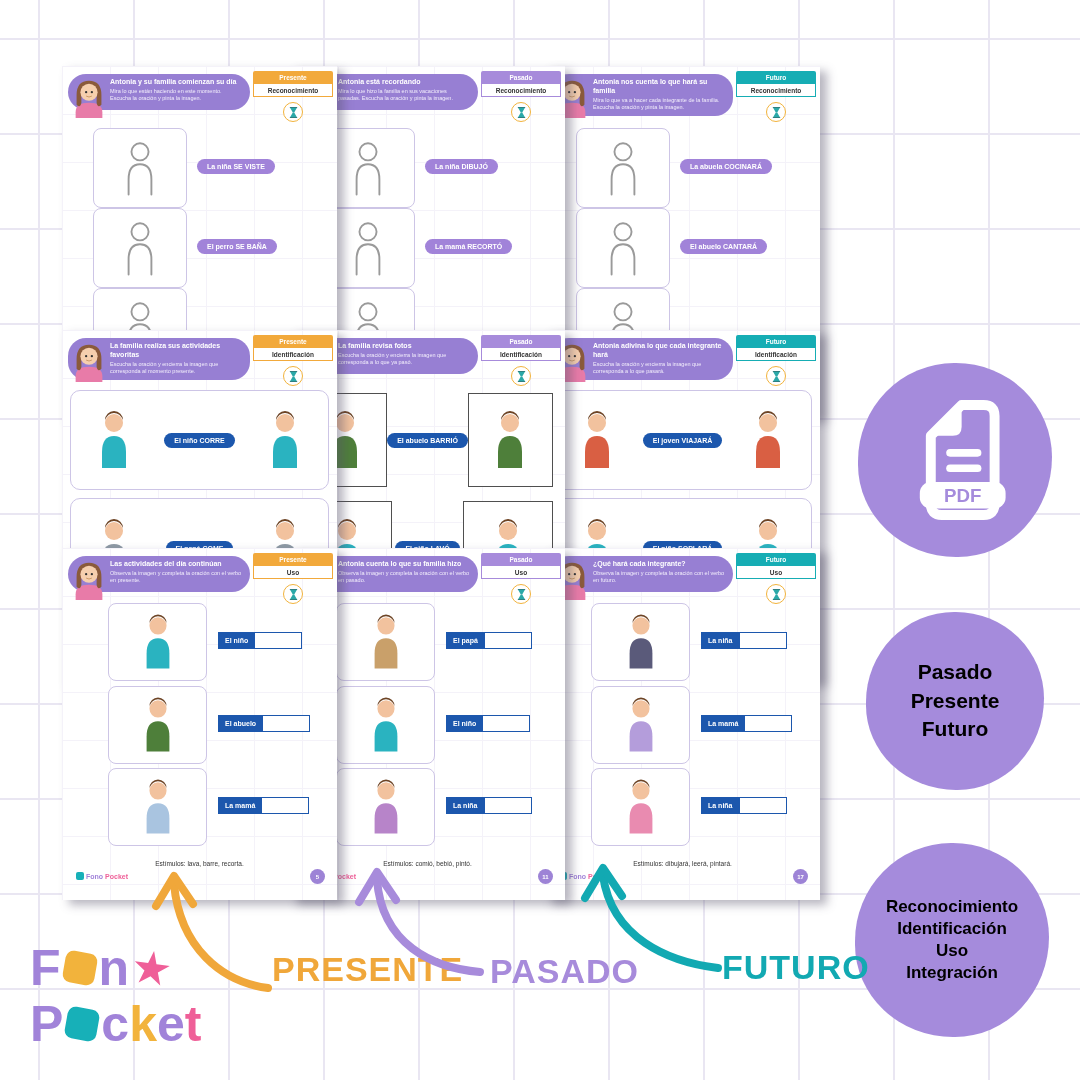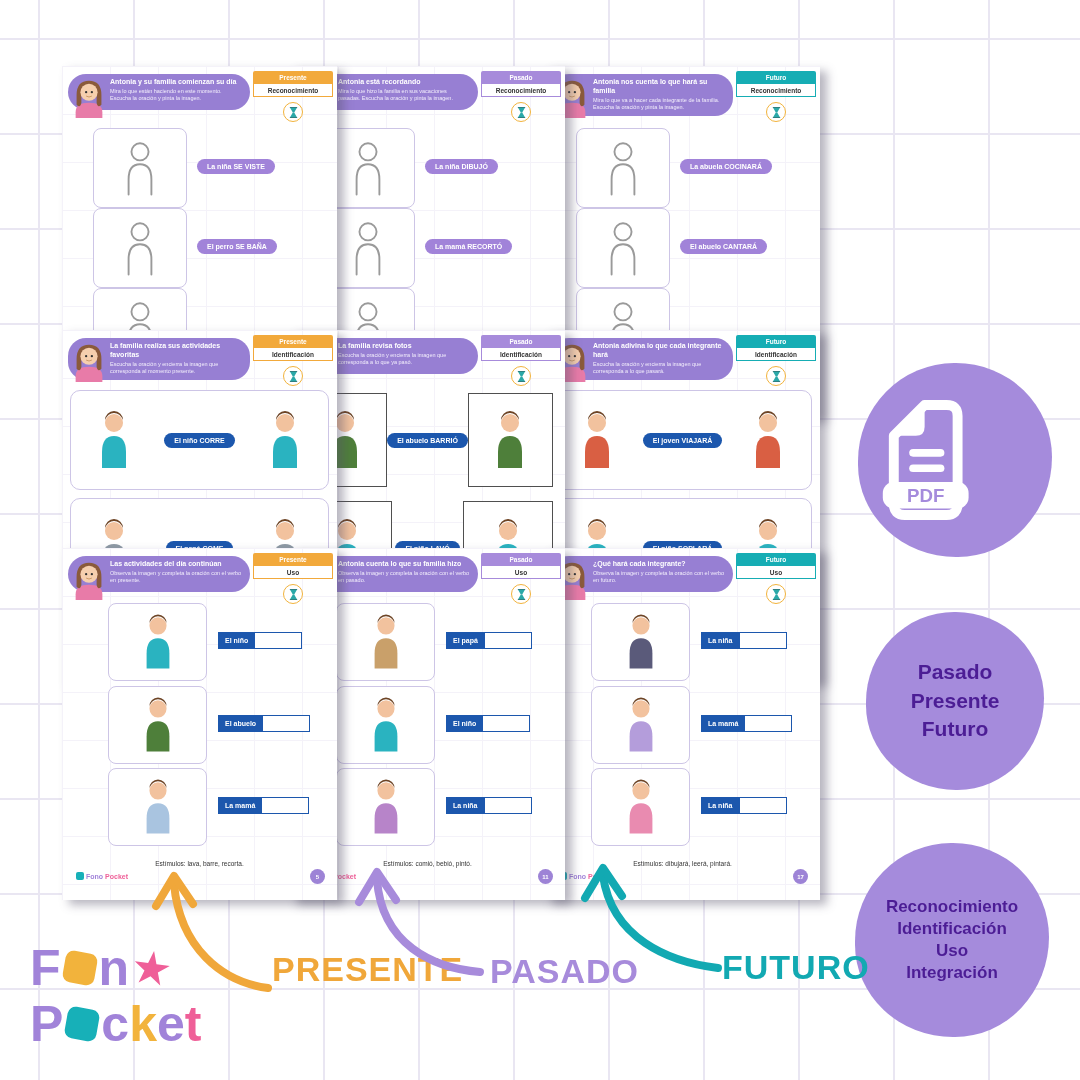--- a/index.html
+++ b/index.html
@@ -58,21 +58,21 @@
   .blank{width:46px;background:#fff;border:1.5px solid #1c57ad;border-left:none;}
   .stim{position:absolute;top:312px;left:0;width:100%;text-align:center;font-size:6.5px;color:#333;}
   .minilogo{position:absolute;left:14px;top:324px;font-size:7px;font-weight:bold;display:flex;align-items:center;gap:2px;}
   .minilogo .cup{width:8px;height:8px;border-radius:2px;background:#17b0b8;}
   .ml-a{color:#a183d9}.ml-b{color:#ef5f98}
   .pagenum{position:absolute;right:12px;top:321px;width:15px;height:15px;border-radius:50%;background:#9d83d6;
     color:#fff;font-size:6px;font-weight:bold;display:flex;align-items:center;justify-content:center;}
   .fig{display:block;}
   
   .circle{position:absolute;background:#a58bdc;border-radius:50% 50% 49% 51%/51% 49% 52% 48%;
-    display:flex;flex-direction:column;justify-content:center;color:#4c1d95;text-align:center;}
+    display:flex;flex-direction:column;align-items:center;justify-content:center;color:#000000;text-align:center;}
   #pdf-circle{left:858px;top:363px;width:194px;height:194px;}
   #tense-circle{left:866px;top:612px;width:178px;height:178px;font-size:21px;font-weight:bold;line-height:1.35;}
   #level-circle{left:855px;top:843px;width:194px;height:194px;font-size:17px;font-weight:bold;line-height:1.3;}
   
   #biglogo{position:absolute;left:30px;top:940px;}
   .lrow{display:flex;align-items:center;height:56px;}
   .lch{font-size:50px;font-weight:bold;line-height:1;}
   .lc-purple{color:#a183d9}.lc-yellow{color:#f2b33c}.lc-pink{color:#ef5f98}
   .diamond{width:32px;height:32px;border-radius:8px;margin:0 3px;transform:rotate(10deg);}
   .d-yellow{background:#f2b33c}.d-teal{background:#17b0b8}

